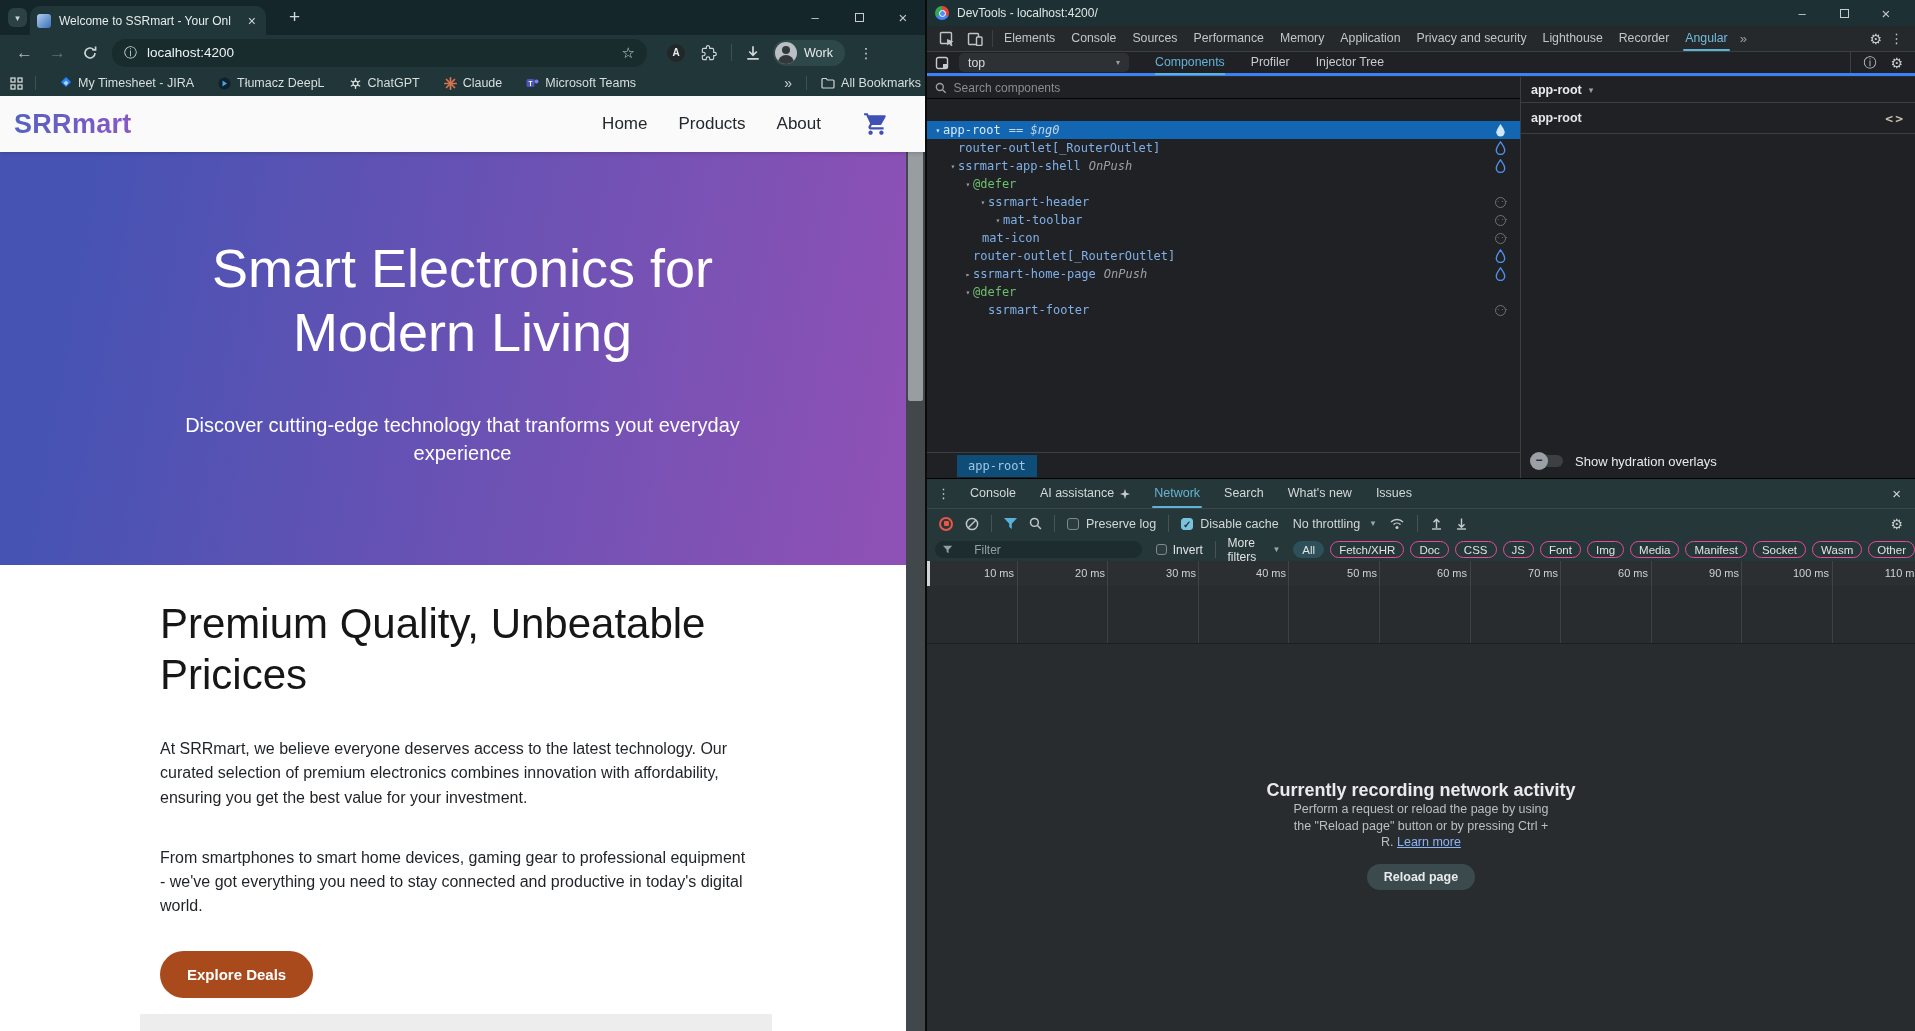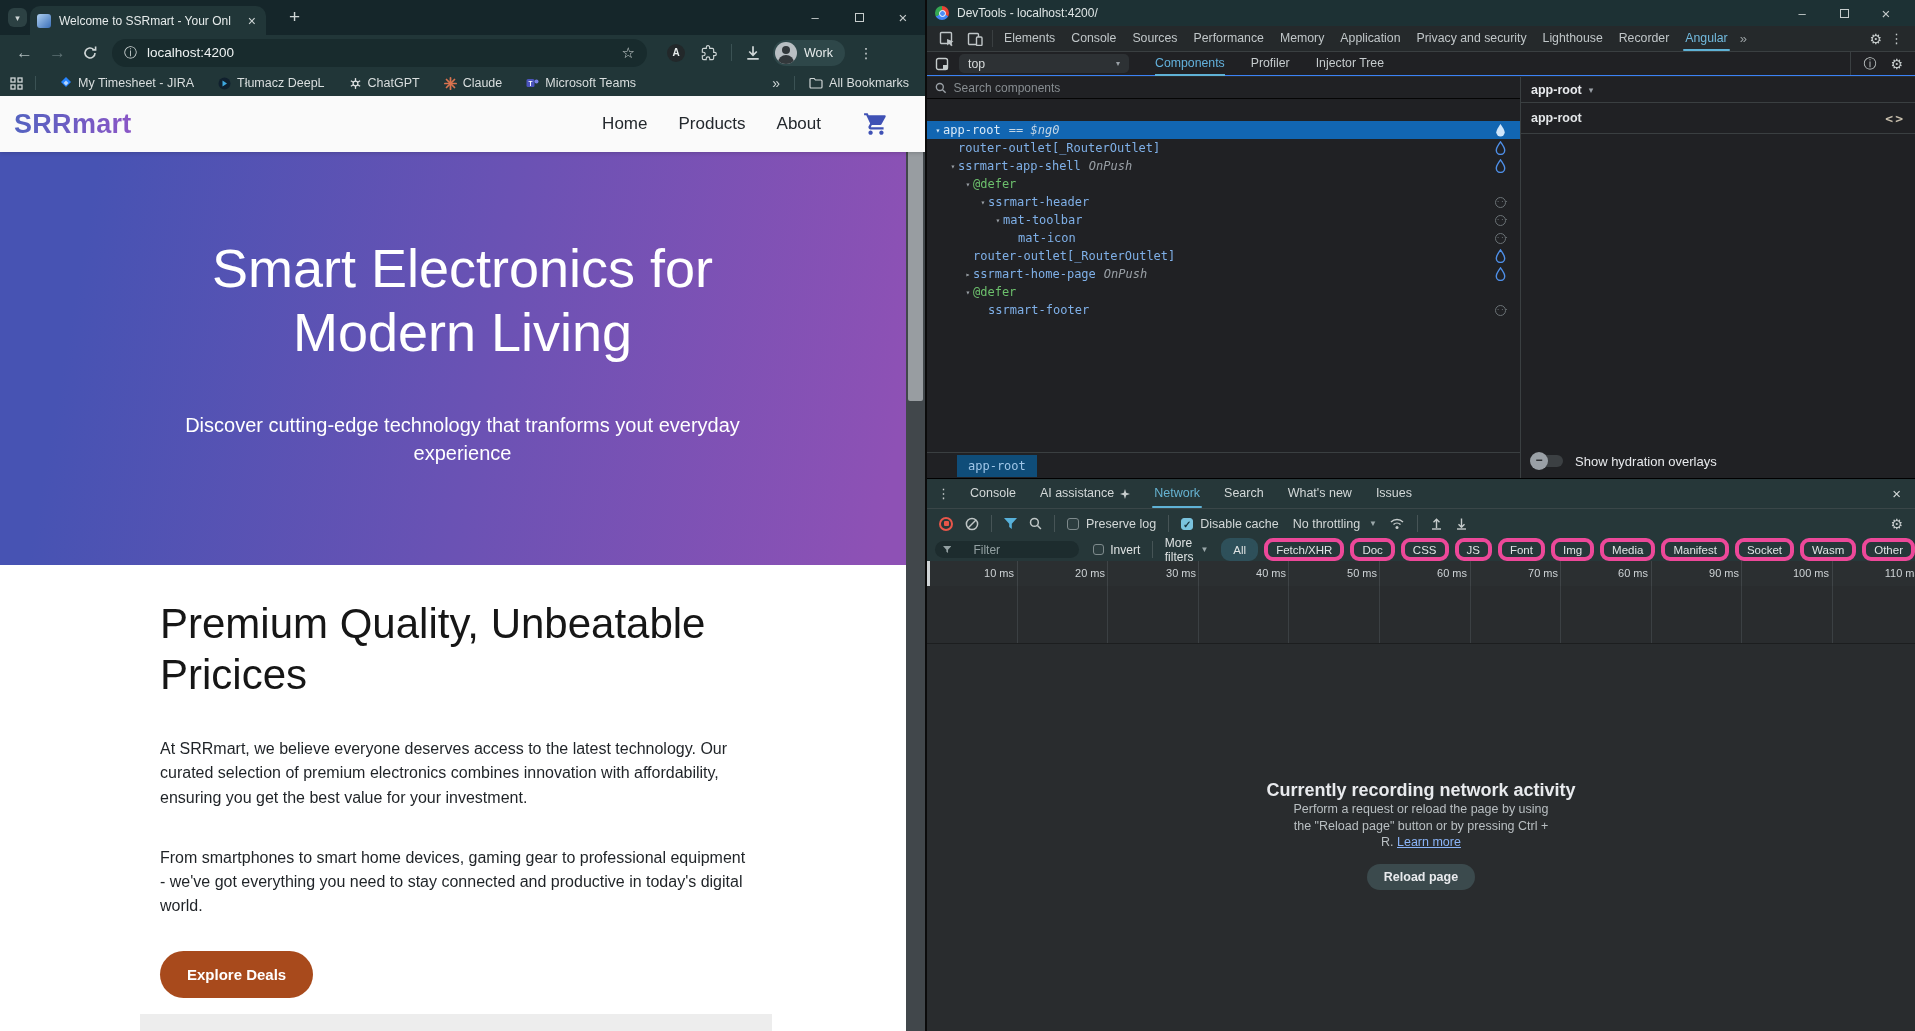--- a/index.html
+++ b/index.html
@@ -79,21 +79,21 @@
   #dtabs { position:absolute; top:26px; left:0; right:0; height:26px; background:#25292b;
     border-bottom:1px solid #3a3f41; display:flex; align-items:center; font-size:12.3px; color:#c0c6c8; }
   .dtabicon { padding:0 6px; display:flex; align-items:center; }
   .dtab { padding:0 8px; line-height:25px; white-space:nowrap; position:relative; }
   .dtab.active { color:#72bade; }
   .dtab.active::after { content:""; position:absolute; left:6px; right:6px; bottom:0; height:2.5px;
     background:#5fb2d6; border-radius:2px; }
   .dtabs-right { margin-left:auto; display:flex; align-items:center; gap:4px; padding-right:8px; color:#c6cccc; }
 
   #ngbar { position:absolute; top:52px; left:0; right:0; height:24px; background:#202124;
-    border-bottom:1px solid #3b82f6; display:flex; align-items:center; font-size:12.3px; }
+    border-bottom:3px solid #3b82f6; display:flex; align-items:center; font-size:12.3px; }
   .toppill { margin-left:10px; width:170px; height:19px; background:#2d3134; border-radius:5px;
     display:flex; align-items:center; padding:0 9px; color:#d5d9d9; }
   .toppill .caret { margin-left:auto; font-size:8px; color:#9aa0a6; }
   .ngtab { margin-left:26px; color:#c6cbcd; position:relative; line-height:23px; }
   .ngtab.active { color:#63b1dc; }
   .ngtab.active::after { content:""; position:absolute; left:0; right:0; bottom:-1px; height:2.5px; background:#5fb2d6; }
   .ngbar-right { margin-left:auto; display:flex; align-items:center; gap:14px; padding:0 12px;
     border-left:1px solid #3a3f41; color:#c6cccc; height:100%; }
 
   #ngmain { position:absolute; top:77px; left:0; right:0; height:401px; display:flex; background:#202124; }
@@ -150,21 +150,21 @@
     text-align:center; font-weight:bold; }
   .ddcaret { font-size:8px; color:#9aa7a9; margin-left:2px; }
 
   #filterrow { position:absolute; top:538px; left:0; right:0; height:23px; background:#263739;
     display:flex; align-items:center; font-size:12px; color:#dfe3e3; }
   .fpill { margin-left:8px; width:284px; height:17px; background:#1d2c2e; border-radius:9px;
     display:flex; align-items:center; padding:0 8px; gap:6px; }
   .fpill input { background:transparent; border:none; outline:none; color:#c8cdd0; font-size:12px; width:100%;margin-left:16px; }
   .fpill input::placeholder { color:#93a0a2; }
   .chips { display:flex; align-items:center; gap:6px; margin-left:13px; }
-  .chip { border:4px solid #ec4899; border-radius:9px; padding:1.5px 8px; font-size:11.5px; white-space:nowrap; }
+  .chip { border:1px solid #ec4899; border-radius:9px; padding:1.5px 8px; font-size:11.5px; white-space:nowrap; }
   .chip.selected { background:#2e505a; border-color:#2e505a; }
 
   #ruler { position:absolute; top:561px; left:0; right:0; height:25px; background:#2b2f31;
     background-image:repeating-linear-gradient(to right, transparent 0px, transparent 89.6px, #3f4447 89.6px, #3f4447 90.6px); }
   #ruler::before { content:""; position:absolute; left:0; top:0; width:3px; height:100%; background:#cfd4d6; }
   .rl { position:absolute; top:6px; width:56px; text-align:right; font-size:11px; color:#ced3d6; }
   #band { position:absolute; top:586px; left:0; right:0; height:58px; background:#292c2e;
     background-image:repeating-linear-gradient(to right, transparent 0px, transparent 89.6px, #3b4043 89.6px, #3b4043 90.6px);
     border-bottom:1px solid #1c1e1f; }
   #netempty { position:absolute; top:644px; left:0; right:0; bottom:0; background:#292c2e; text-align:center; }
@@ -284,21 +284,21 @@
       <svg width="13" height="13" viewBox="0 0 13 13">
           <rect x="0.5" y="2" width="8" height="8" rx="1.5" fill="#4b53bc"></rect>
           <circle cx="10.5" cy="4.5" r="2" fill="#7b83eb"></circle>
           <text x="4.5" y="8.6" font-size="6.5" font-family="sans-serif" fill="#fff" text-anchor="middle" font-weight="bold">T</text>
         </svg>
       <span>Microsoft Teams</span>
     </div>
     <span class="bmspacer"></span>
     <span style="color:#cfd6d6;font-size:14px;">»</span>
     <span class="tbsep" style="margin-left:14px;height:14px;"></span>
-    <div class="bmitem" style="margin-left:14px;margin-right:16px;">
+    <div class="bmitem" style="margin-left:14px;margin-right:4px;">
       <svg width="14" height="12" viewBox="0 0 14 12">
           <path d="M1 2.5a1 1 0 0 1 1-1h3.2l1.2 1.5H12a1 1 0 0 1 1 1v6a1 1 0 0 1-1 1H2a1 1 0 0 1-1-1z" fill="none" stroke="#cfd6d6" stroke-width="1.2"></path>
         </svg>
       <span>All Bookmarks</span>
     </div>
   </div>
 
   <div id="page">
     <div id="siteheader">
       <span id="logo">SRRmart</span>
@@ -439,21 +439,21 @@
         <div class="trow" style="padding-left:51px;">
           <span class="arr">▾</span>
           <span class="lbl">ssrmart-header</span>
           <span class="ric gcirc">···</span>
         </div>
         <div class="trow" style="padding-left:66px;">
           <span class="arr">▾</span>
           <span class="lbl">mat-toolbar</span>
           <span class="ric gcirc">···</span>
         </div>
-        <div class="trow" style="padding-left:81px;">
+        <div class="trow" style="padding-left:45px;">
           <span class="arr"></span>
           <span class="lbl">mat-icon</span>
           <span class="ric gcirc">···</span>
         </div>
         <div class="trow" style="padding-left:36px;">
           <span class="arr"></span>
           <span class="lbl">router-outlet[_RouterOutlet]</span>
           <span class="ric">
             <svg width="11" height="14" viewBox="0 0 12 16">
                 <path d="M6 1C6 1 1.2 7.5 1.2 10.5a4.8 4.8 0 0 0 9.6 0C10.8 7.5 6 1 6 1Z" fill="none" stroke="#4e8fe8" stroke-width="1.6"></path>

